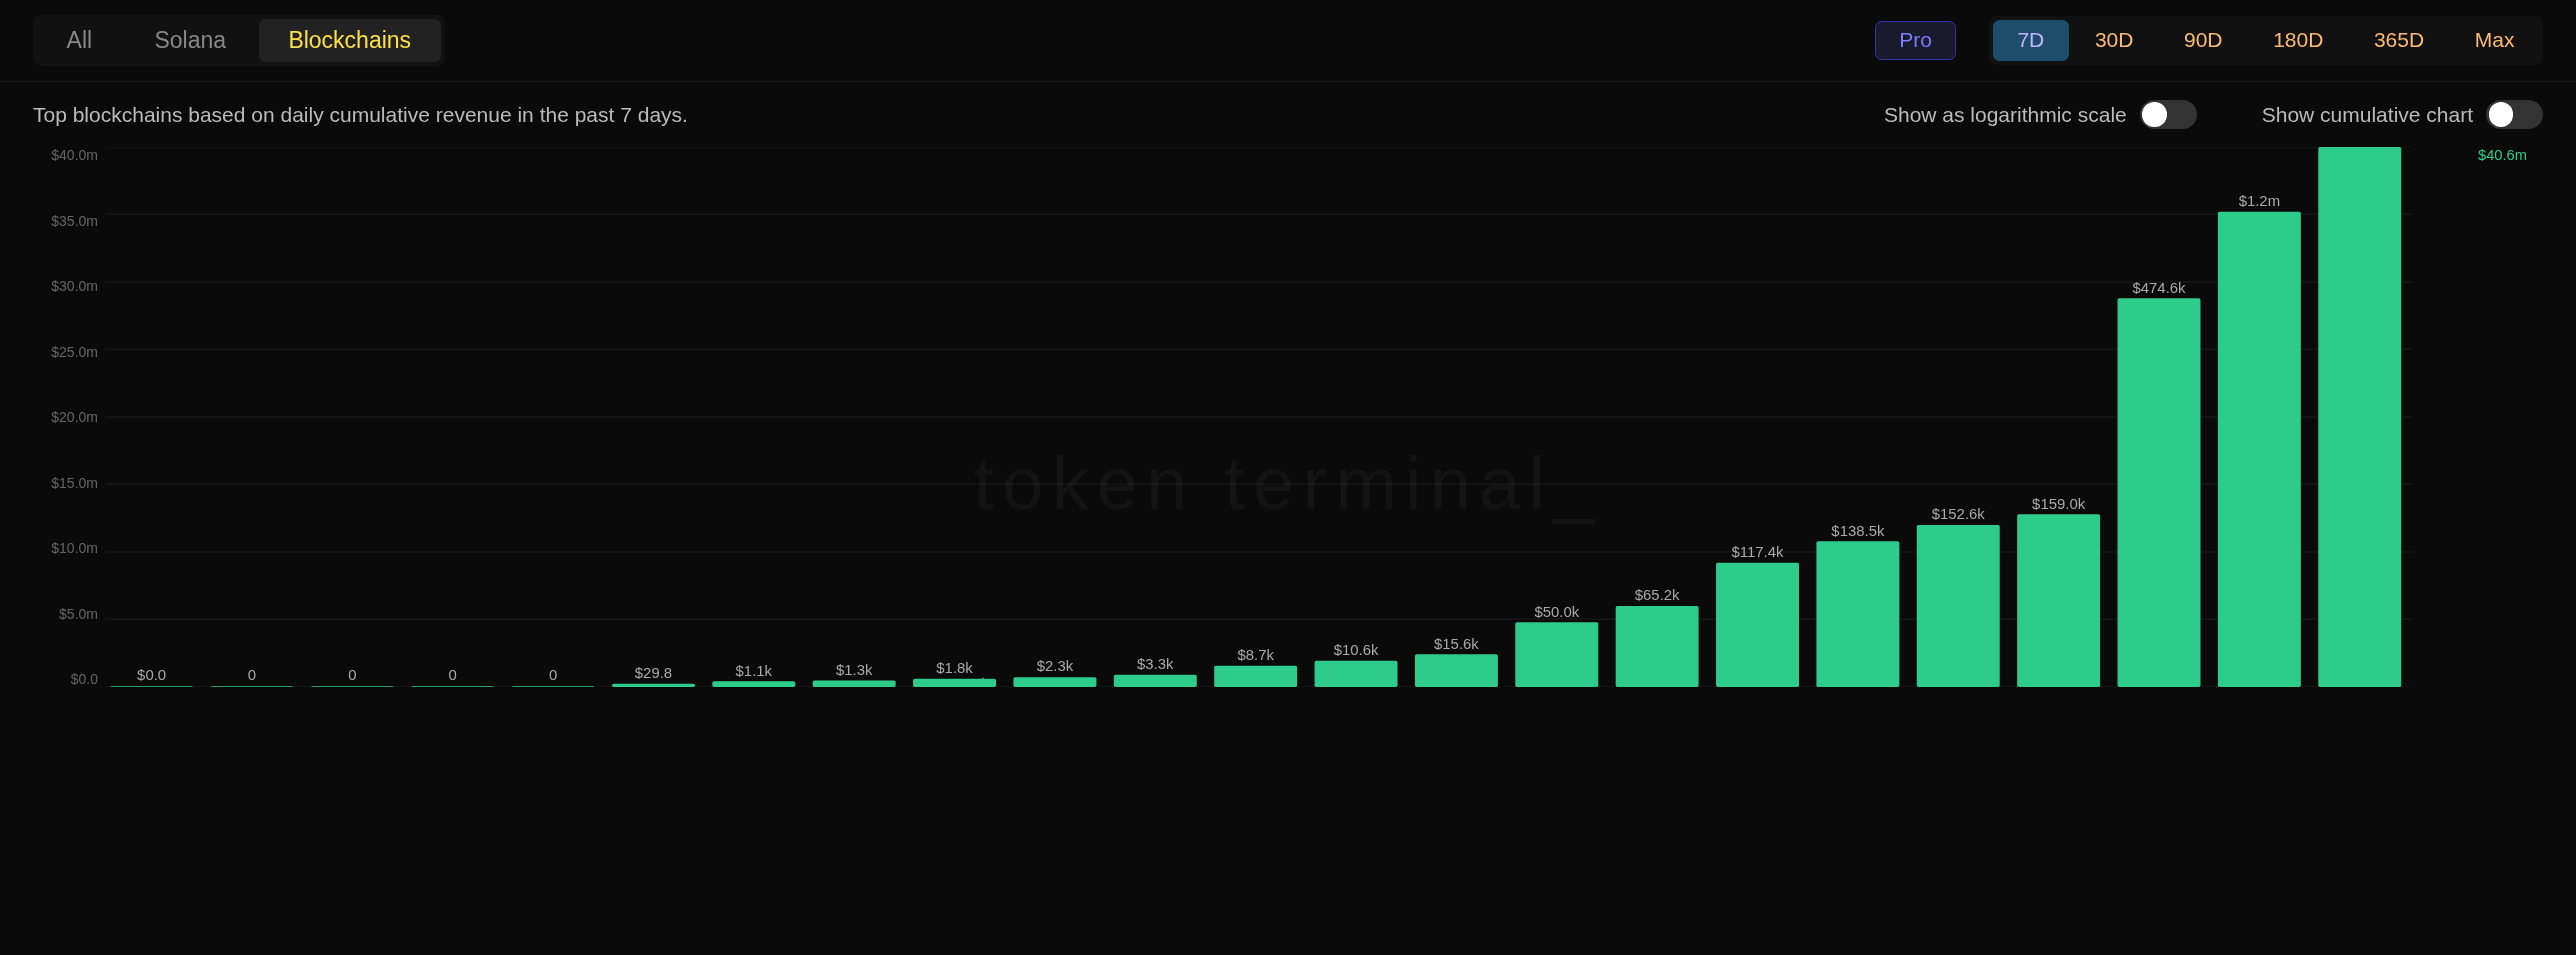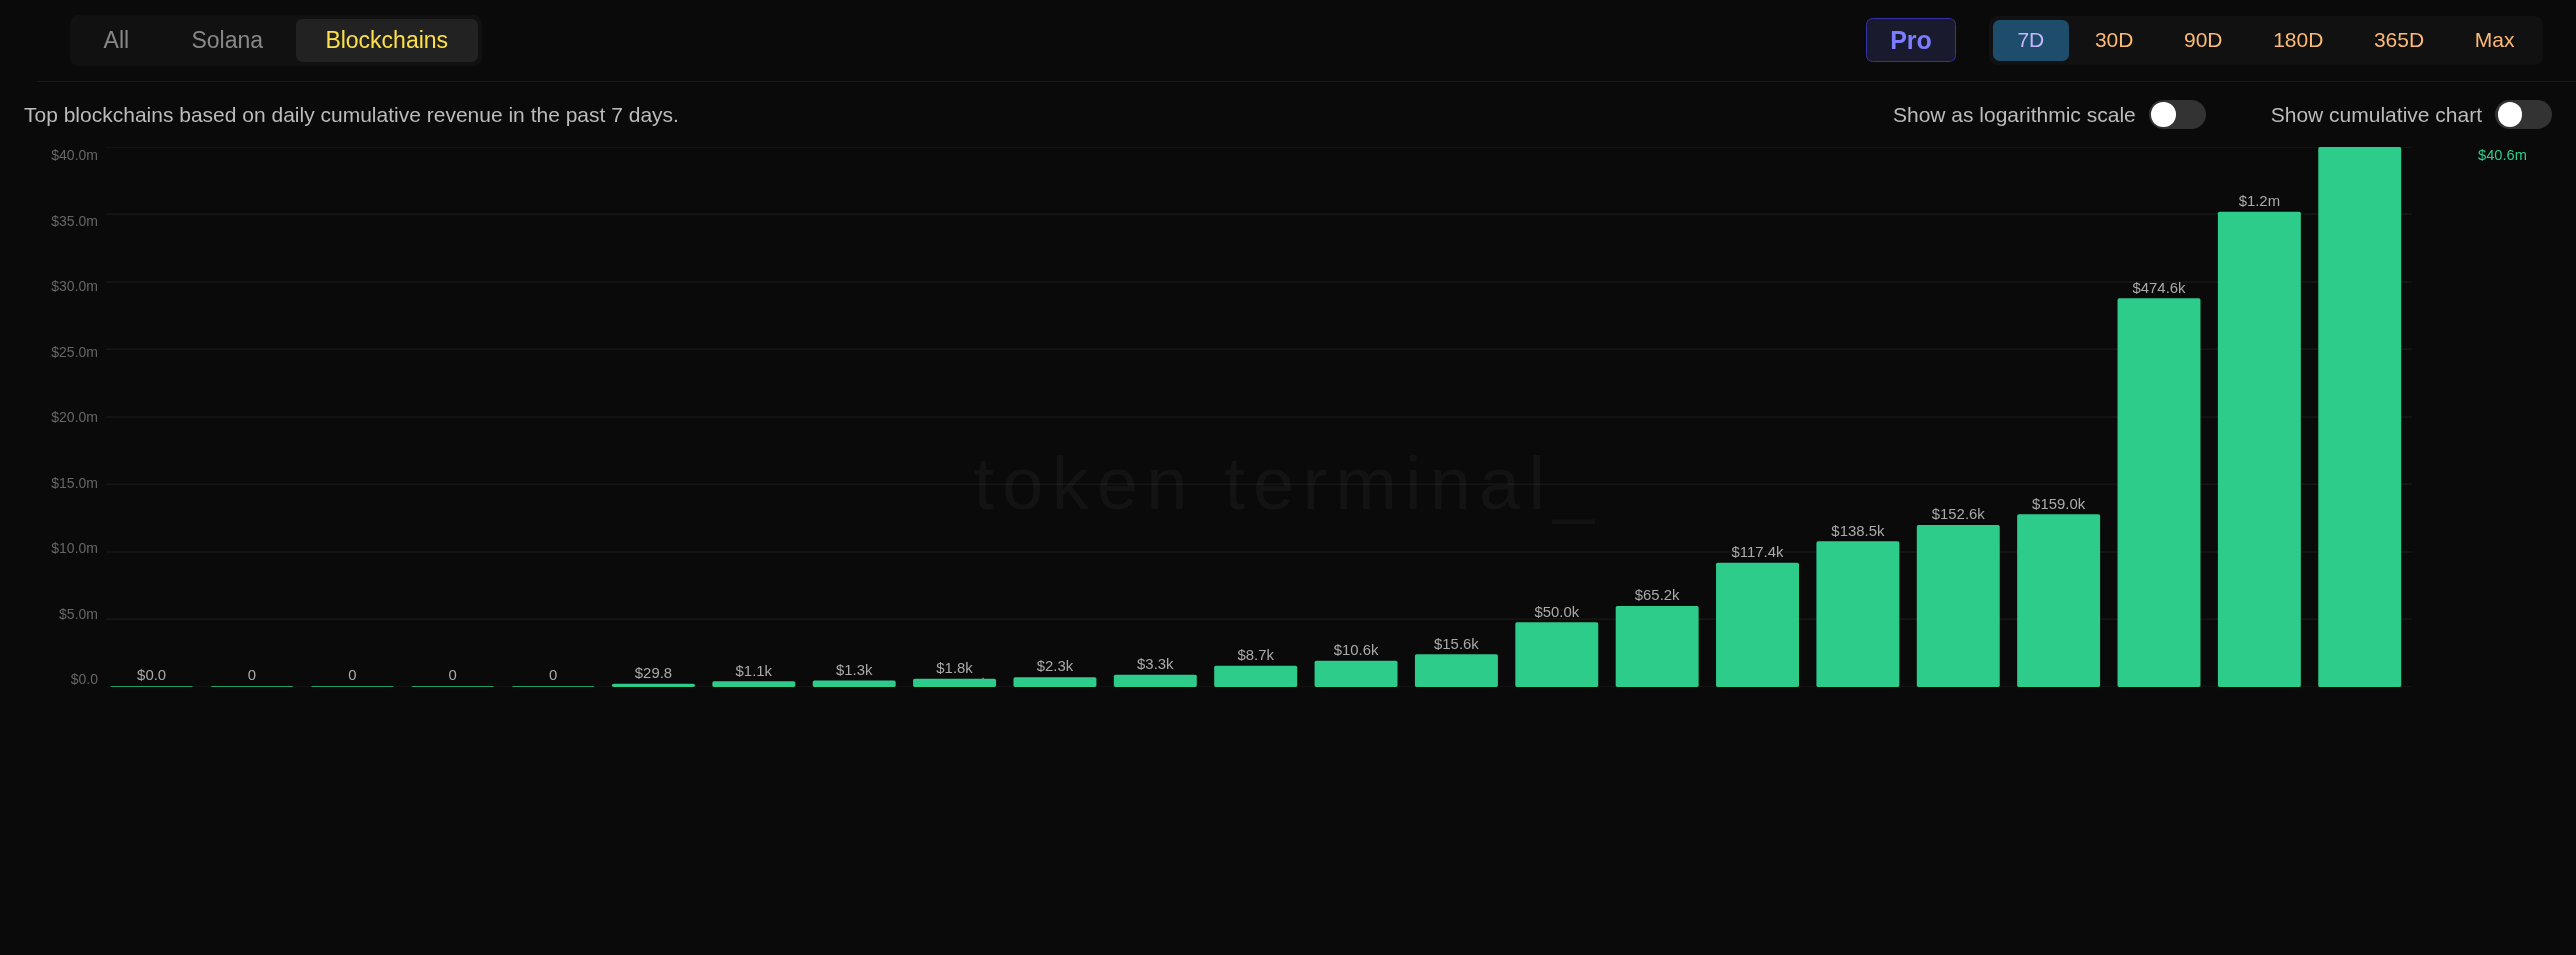--- a/index.html
+++ b/index.html
@@ -13,21 +13,20 @@
       position: relative;
     }
 
     
     .top-nav {
       display: flex;
       align-items: center;
       justify-content: space-between;
       padding: 14.7px 33px;
       border-bottom: 0.8px solid #1a1a1a;
-      margin-left: 37px;
     }
     .tab-group {
       display: flex;
       gap: 3.3px;
       background: #111;
       border-radius: 8.2px;
       padding: 4.1px;
     }
     .tab-btn {
       padding: 8.2px 29.5px;
@@ -49,22 +48,22 @@
       align-items: center;
       gap: 33px;
     }
 
     .pro-badge {
       background: #1a1a2e;
       color: #7c7cff;
       border: 0.8px solid #3333aa;
       border-radius: 6.5px;
       padding: 6.5px 23px;
-      font-size: 25px;
-      font-weight: 700;
+      font-size: 21px;
+      font-weight: 400;
     }
 
     .time-group {
       display: flex;
       align-items: center;
       background: #111;
       border-radius: 8.2px;
       padding: 4.1px;
       gap: 1.6px;
     }
@@ -81,21 +80,21 @@
     .time-btn.active {
       background: #1e4d6b;
       color: #c4b5fd;
     }
 
     
     .subtitle-row {
       display: flex;
       align-items: center;
       justify-content: space-between;
-      padding: 18px 24px;
+      padding: 18px 33px;
       gap: 24px;
     }
     .subtitle-text {
       color: #bbb;
       font-size: 21px;
     }
     .controls-row {
       display: flex;
       align-items: center;
       gap: 49px;

